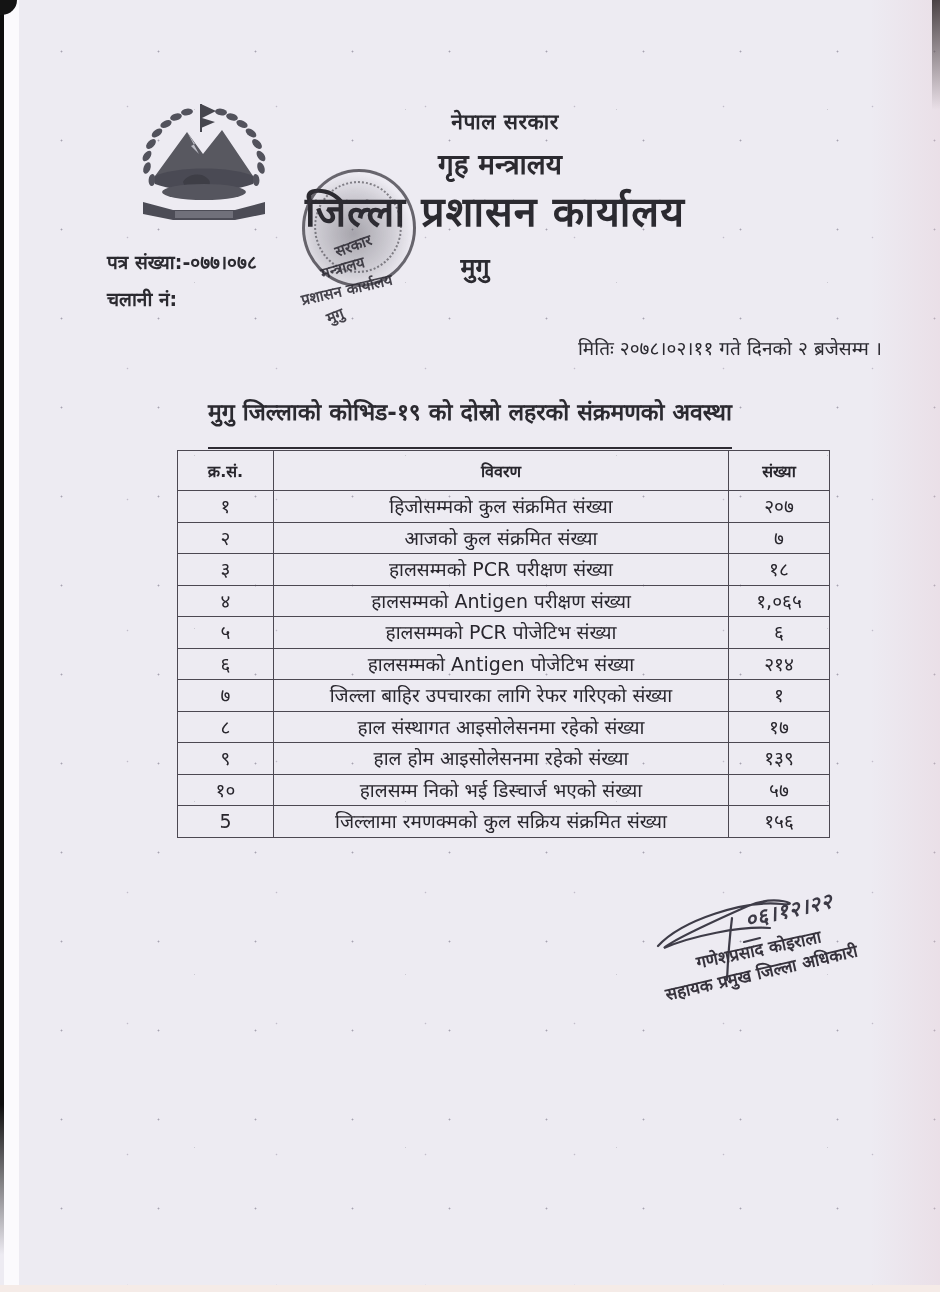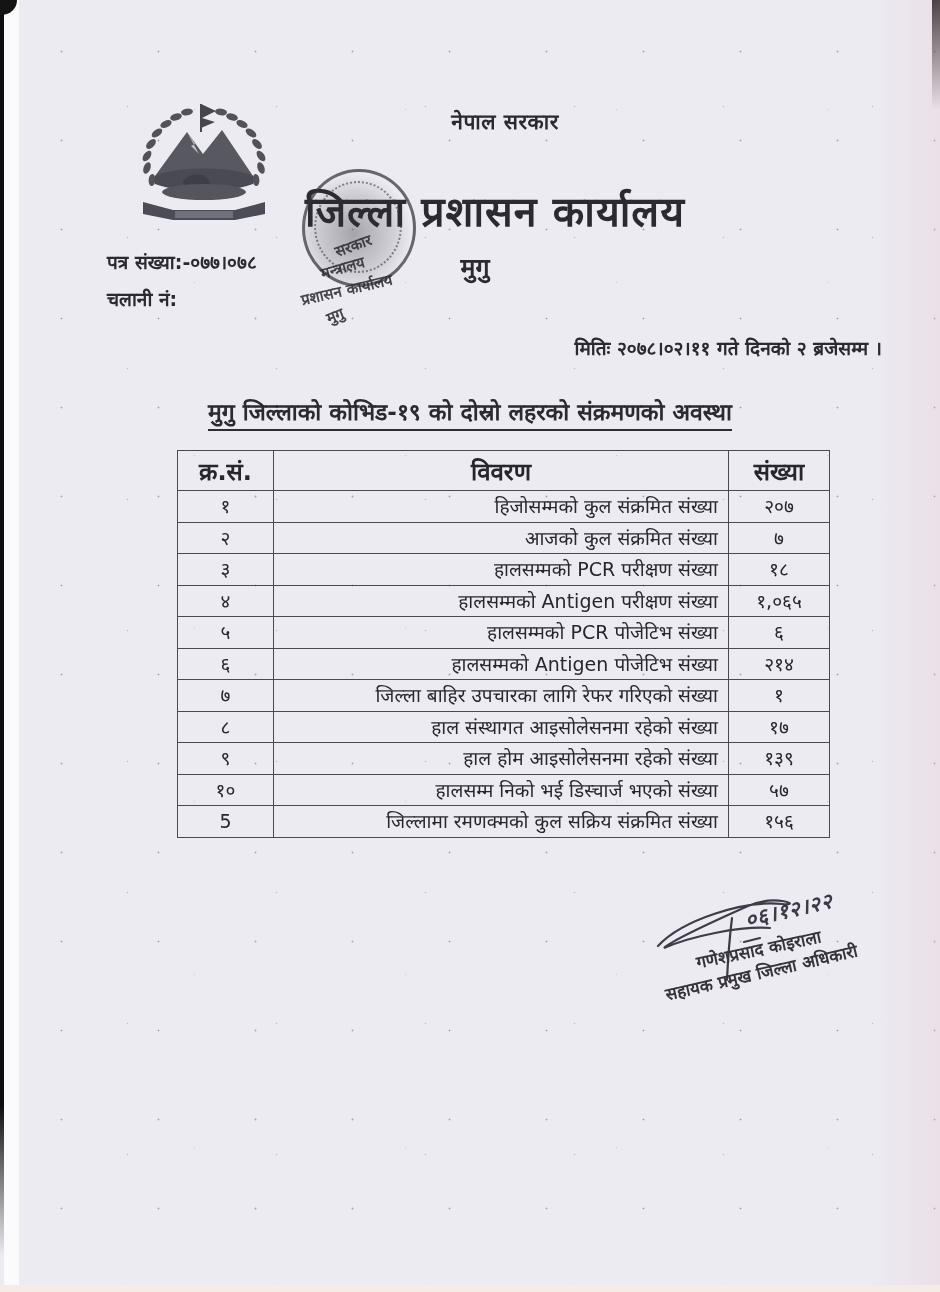--- a/index.html
+++ b/index.html
@@ -32,44 +32,44 @@
   .abs{position:absolute;}
   .ctr{text-align:center;}
 
   
   .gov-line{left:200px;top:107px;width:610px;font-size:21px;font-weight:bold;letter-spacing:.5px;}
   .ministry-line{left:200px;top:144px;width:600px;font-size:28px;font-weight:bold;}
   .office-line{left:120px;top:182px;width:750px;font-size:41px;font-weight:bold;letter-spacing:1px;}
   .district-line{left:430px;top:249px;width:90px;font-size:25px;font-weight:bold;}
   .letter-no{left:107px;top:249px;font-size:19px;font-weight:600;}
   .dispatch-no{left:107px;top:286px;font-size:19px;font-weight:600;}
-  .date-line{right:58px;top:335px;font-size:19px;font-weight:700;}
+  .date-line{right:58px;top:335px;font-size:19px;font-weight:400;}
 
   
   .stamp{left:288px;top:165px;width:150px;height:165px;pointer-events:none;}
   .stamp-ring{position:absolute;left:14px;top:4px;width:108px;height:112px;border:3px solid rgba(52,50,58,.72);border-radius:50%;
     background:radial-gradient(ellipse at 45% 55%, rgba(52,50,58,.38) 0%, rgba(52,50,58,.16) 45%, rgba(52,50,58,0) 70%);}
   .stamp-ring-inner{position:absolute;left:26px;top:16px;width:84px;height:88px;border:2px dotted rgba(52,50,58,.55);border-radius:50%;}
   .stamp-txt{position:absolute;font-size:15px;font-weight:bold;color:rgba(45,43,52,.88);white-space:nowrap;}
   .stamp-t1{left:46px;top:70px;transform:rotate(-20deg);}
   .stamp-t2{left:32px;top:92px;transform:rotate(-16deg);}
   .stamp-t3{left:12px;top:114px;transform:rotate(-13deg);}
   .stamp-t4{left:38px;top:140px;transform:rotate(-22deg);}
 
   
   .doc-title{left:120px;top:395px;width:700px;font-size:23px;font-weight:bold;}
-  .doc-title span{display:inline-block;border-bottom:2.5px solid #2e2b33;padding-bottom:2px;}
+  .doc-title span{display:inline-block;border-bottom:2.5px solid #2e2b33;padding-bottom:20px;}
 
   
   .covid-table{position:absolute;left:177px;top:450px;width:589px;border-collapse:collapse;table-layout:fixed;font-size:19px;color:#28262d;}
   .covid-table th,.covid-table td{border:1.7px solid #4c4852;padding:0 10px;overflow:hidden;white-space:nowrap;}
-  .covid-table th{height:39px;font-size:24px;font-weight:bold;}
+  .covid-table th{height:39px;font-size:16px;font-weight:bold;}
   .covid-table td{height:30.5px;}
   .col-sn{width:75px;text-align:center;}
-  .col-desc{width:434px;text-align:right;}
+  .col-desc{width:434px;text-align:center;}
   .col-count{width:80px;text-align:center;}
   .covid-table th.col-desc{text-align:center;}
 
   
   .sig-svg{left:648px;top:890px;}
   .sig-date{left:742px;top:906px;font-size:21px;font-style:italic;font-weight:600;color:#3c3a46;transform:rotate(-13deg);transform-origin:left top;letter-spacing:1px;}
   .sig-name{left:694px;top:951px;font-size:17px;font-weight:bold;color:#37333d;transform:rotate(-12deg);transform-origin:left top;white-space:nowrap;}
   .sig-role{left:663px;top:983px;font-size:17px;font-weight:bold;color:#37333d;transform:rotate(-13deg);transform-origin:left top;white-space:nowrap;}
 </style>
 </head>
@@ -120,20 +120,21 @@
       <path d="M58,84 C62,76 76,74 82,80 C88,84 84,92 76,94 C70,96 60,92 58,84 Z" fill="#3e3e46"></path>
 
       <ellipse cx="79" cy="94" rx="42" ry="8" fill="#55555e"></ellipse>
 
       <path d="M18,104 L48,112 L110,112 L140,104 L140,116 L110,122 L48,122 L18,116 Z" fill="#4c4c56"></path>
       <path d="M50,113 L108,113 L108,120 L50,120 Z" fill="#70707a"></path>
     </g>
   </svg>
 
   <div class="abs ctr gov-line">नेपाल सरकार</div>
+  <div class="abs ctr ministry-line">गृह मन्त्रालय</div>
   <div class="abs ctr office-line">जिल्ला प्रशासन कार्यालय</div>
 
   <div class="abs stamp">
     <div class="stamp-ring"></div>
     <div class="stamp-ring-inner"></div>
     <div class="stamp-txt stamp-t1">सरकार</div>
     <div class="stamp-txt stamp-t2">मन्त्रालय</div>
     <div class="stamp-txt stamp-t3">प्रशासन कार्यालय</div>
     <div class="stamp-txt stamp-t4">मुगु</div>
   </div>

